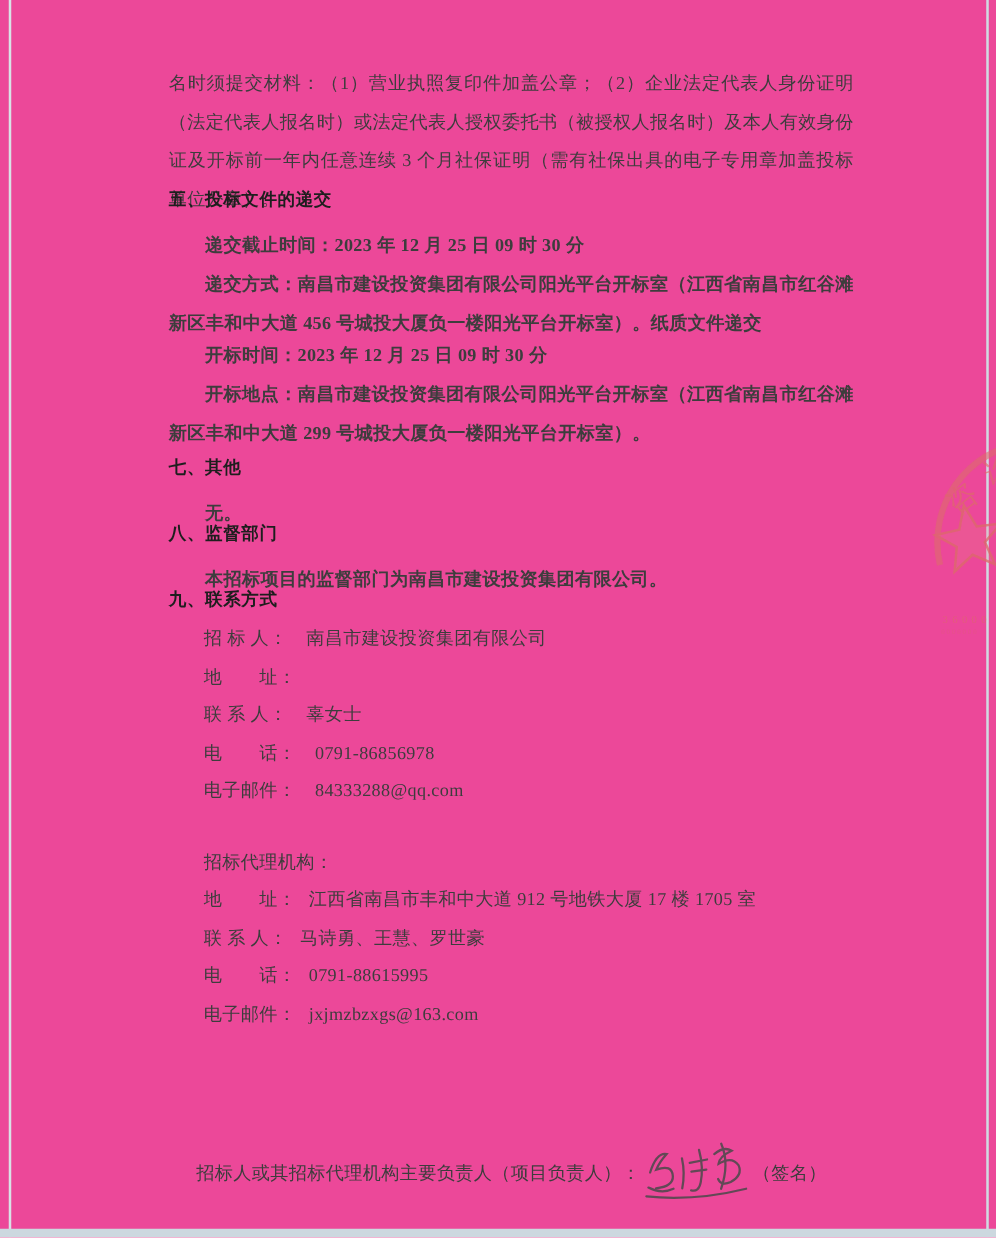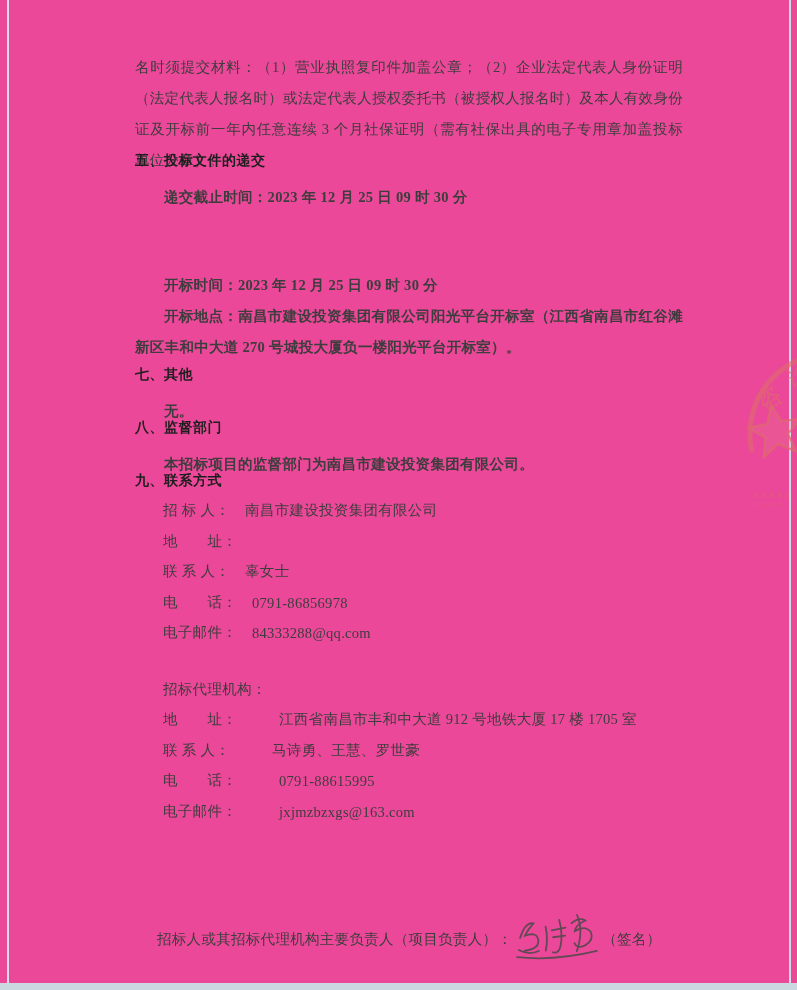--- a/index.html
+++ b/index.html
@@ -25,21 +25,21 @@
   h2.sec-title {
     font-size:14px; line-height:26px; font-weight:bold; color:#1e1e1e;
     letter-spacing:0.5px; font-family:Liberation Mono, monospace;
   }
   .sec { position:absolute; left:135px; width:548px; }
   .sec .par { margin-top:8px;font-weight:bold; }
 
   .rows { position:absolute; left:163px; width:520px; }
   .crow { display:flex; align-items:flex-end; font-size:14.5px; color:#3d3d3d; letter-spacing:0.3px; }
   .rows-tenderer .crow { height:30.4px; }
-  .rows-agency  .crow { height:30.6px;gap:32px; }
+  .rows-agency  .crow { height:30.6px; }
   .crow .lbl { white-space:pre; }
   .crow .val { margin-left:15px; white-space:pre; }
 
   .sig-line {
     position:absolute; left:157px; top:908px; width:560px;
     display:flex; align-items:flex-end; font-size:14.5px; color:#3d3d3d;
     letter-spacing:0.3px;
   }
   .sig-line .prefix { line-height:30px; }
   .sig-svg { width:88px; height:54px; margin:0 0 -8px 2px; flex:0 0 auto; }
@@ -57,25 +57,26 @@
   <div class="edge-right"></div>
   <div class="edge-bottom"></div>
 
   <div class="content" style="top:52px;">
     <p class="par">名时须提交材料：（1）营业执照复印件加盖公章；（2）企业法定代表人身份证明（法定代表人报名时）或法定代表人授权委托书（被授权人报名时）及本人有效身份证及开标前一年内任意连续 3 个月社保证明（需有社保出具的电子专用章加盖投标单位公章）。</p>
   </div>
 
   <div class="sec" style="top:148px;">
     <h2 class="sec-title">五、投标文件的递交</h2>
     <p class="par indent">递交截止时间：2023 年 12 月 25 日  09 时 30 分</p>
+    <p class="par indent" style="margin-top:0;">递交方式：南昌市建设投资集团有限公司阳光平台开标室（江西省南昌市红谷滩新区丰和中大道 456 号城投大厦负一楼阳光平台开标室）。纸质文件递交</p>
   </div>
 
   <div class="sec" style="top:262px;">
     <p class="par indent">开标时间：2023 年 12 月 25 日  09 时 30 分</p>
-    <p class="par indent" style="margin-top:0;">开标地点：南昌市建设投资集团有限公司阳光平台开标室（江西省南昌市红谷滩新区丰和中大道 270 号城投大厦负一楼阳光平台开标室）。</p>
+    <p class="par indent" style="margin-top:0;">开标地点：南昌市建设投资集团有限公司阳光平台开标室（江西省南昌市红谷滩新区丰和中大道 299 号城投大厦负一楼阳光平台开标室）。</p>
   </div>
 
   <div class="sec" style="top:362px;">
     <h2 class="sec-title">七、其他</h2>
     <p class="par indent">无。</p>
   </div>
 
   <div class="sec" style="top:415px;">
     <h2 class="sec-title">八、监督部门</h2>
     <p class="par indent">本招标项目的监督部门为南昌市建设投资集团有限公司。</p>

